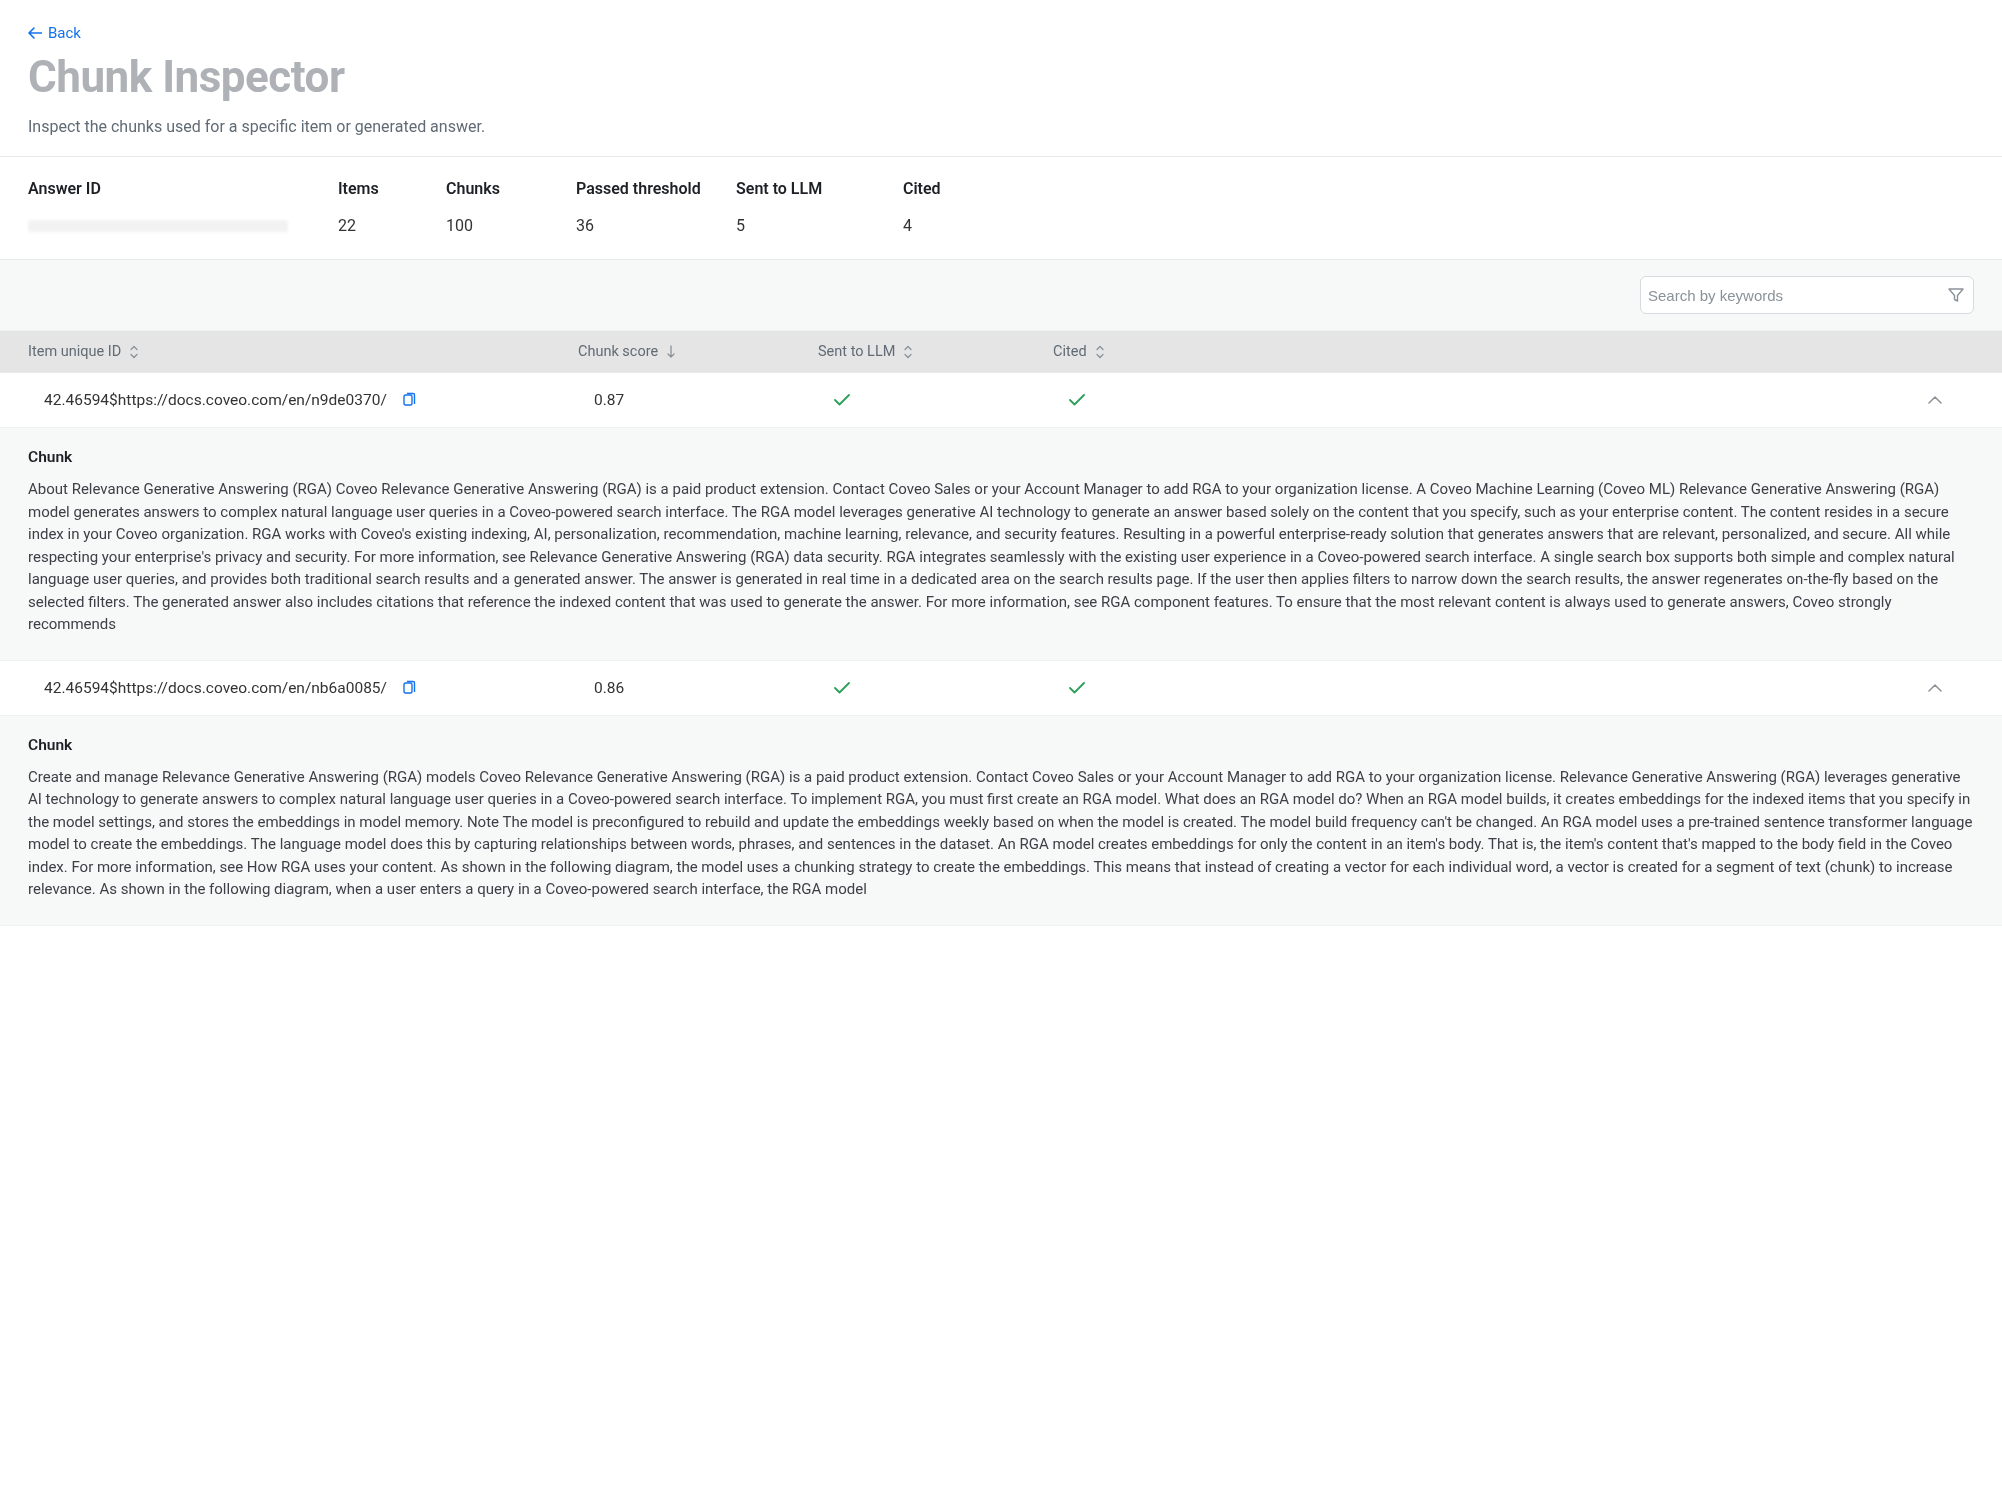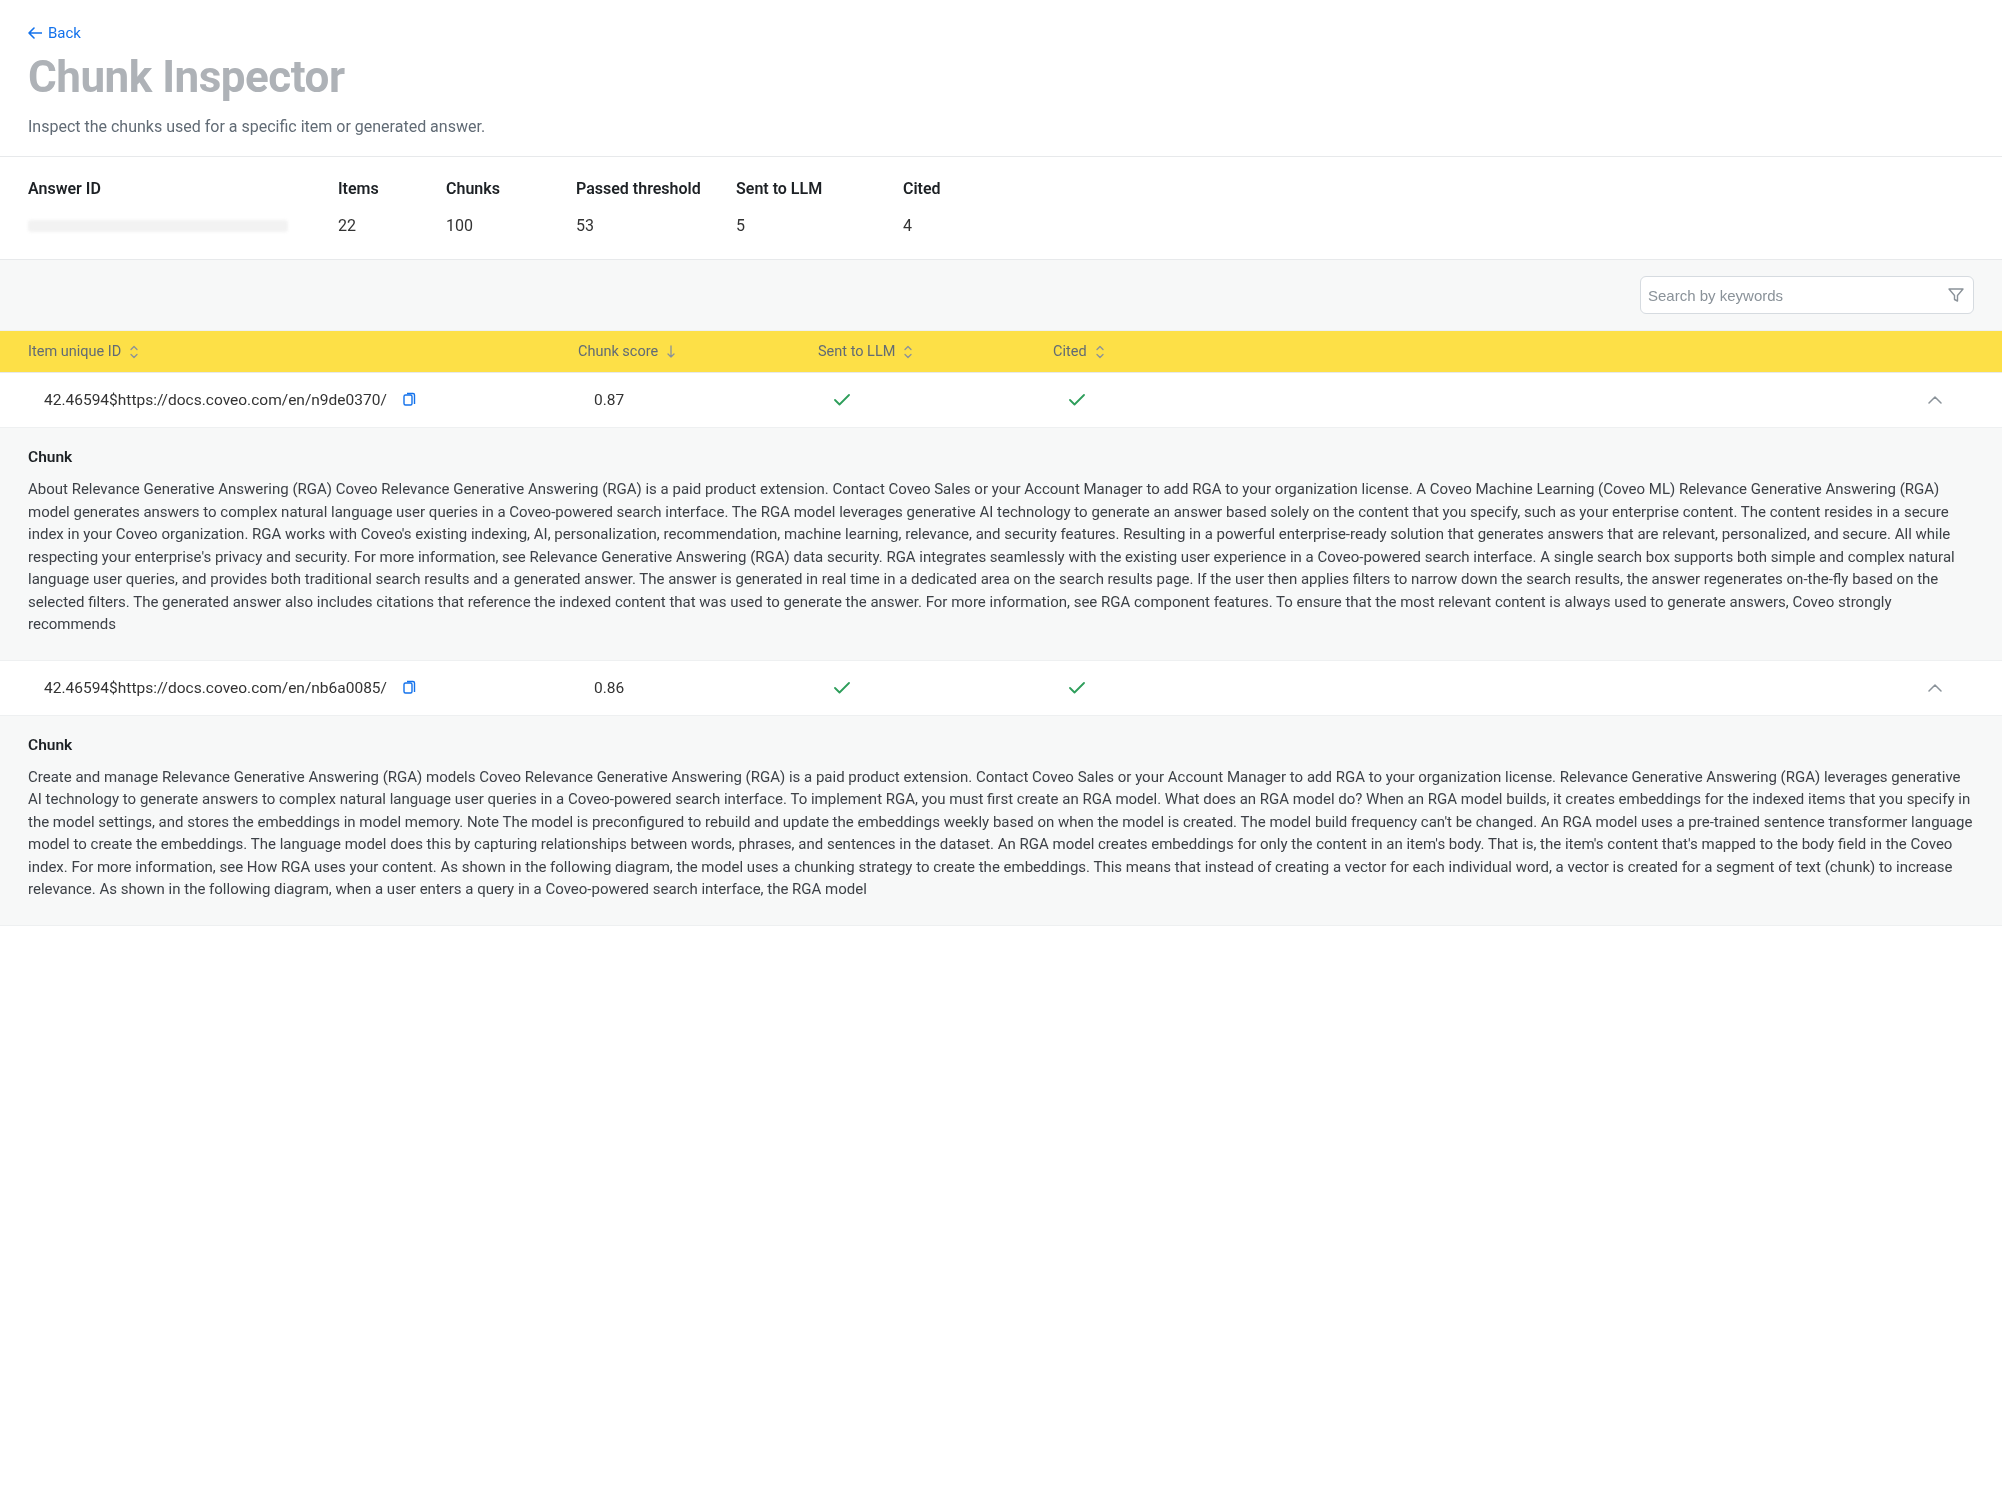--- a/index.html
+++ b/index.html
@@ -91,21 +91,21 @@
   }
   .search-input::placeholder { color: #8a9299; }
   .filter-icon {
     position: absolute;
     right: 10px;
     top: 50%;
     transform: translateY(-50%);
     color: #8a9299;
   }
   .table-header {
-    background: #fde047;
+    background: #e5e5e5;
     border-bottom: 1px solid #e7e9eb;
     display: flex;
     padding: 12px 28px;
     align-items: center;
   }
   .th {
     font-size: 14.5px;
     color: #616b75;
     display: flex;
     align-items: center;
@@ -172,21 +172,21 @@
   <div class="summary-col items">
     <div class="summary-label">Items</div>
     <div class="summary-value">22</div>
   </div>
   <div class="summary-col chunks">
     <div class="summary-label">Chunks</div>
     <div class="summary-value">100</div>
   </div>
   <div class="summary-col passed">
     <div class="summary-label">Passed threshold</div>
-    <div class="summary-value">53</div>
+    <div class="summary-value">36</div>
   </div>
   <div class="summary-col sent">
     <div class="summary-label">Sent to LLM</div>
     <div class="summary-value">5</div>
   </div>
   <div class="summary-col cited">
     <div class="summary-label">Cited</div>
     <div class="summary-value">4</div>
   </div>
 </div>

